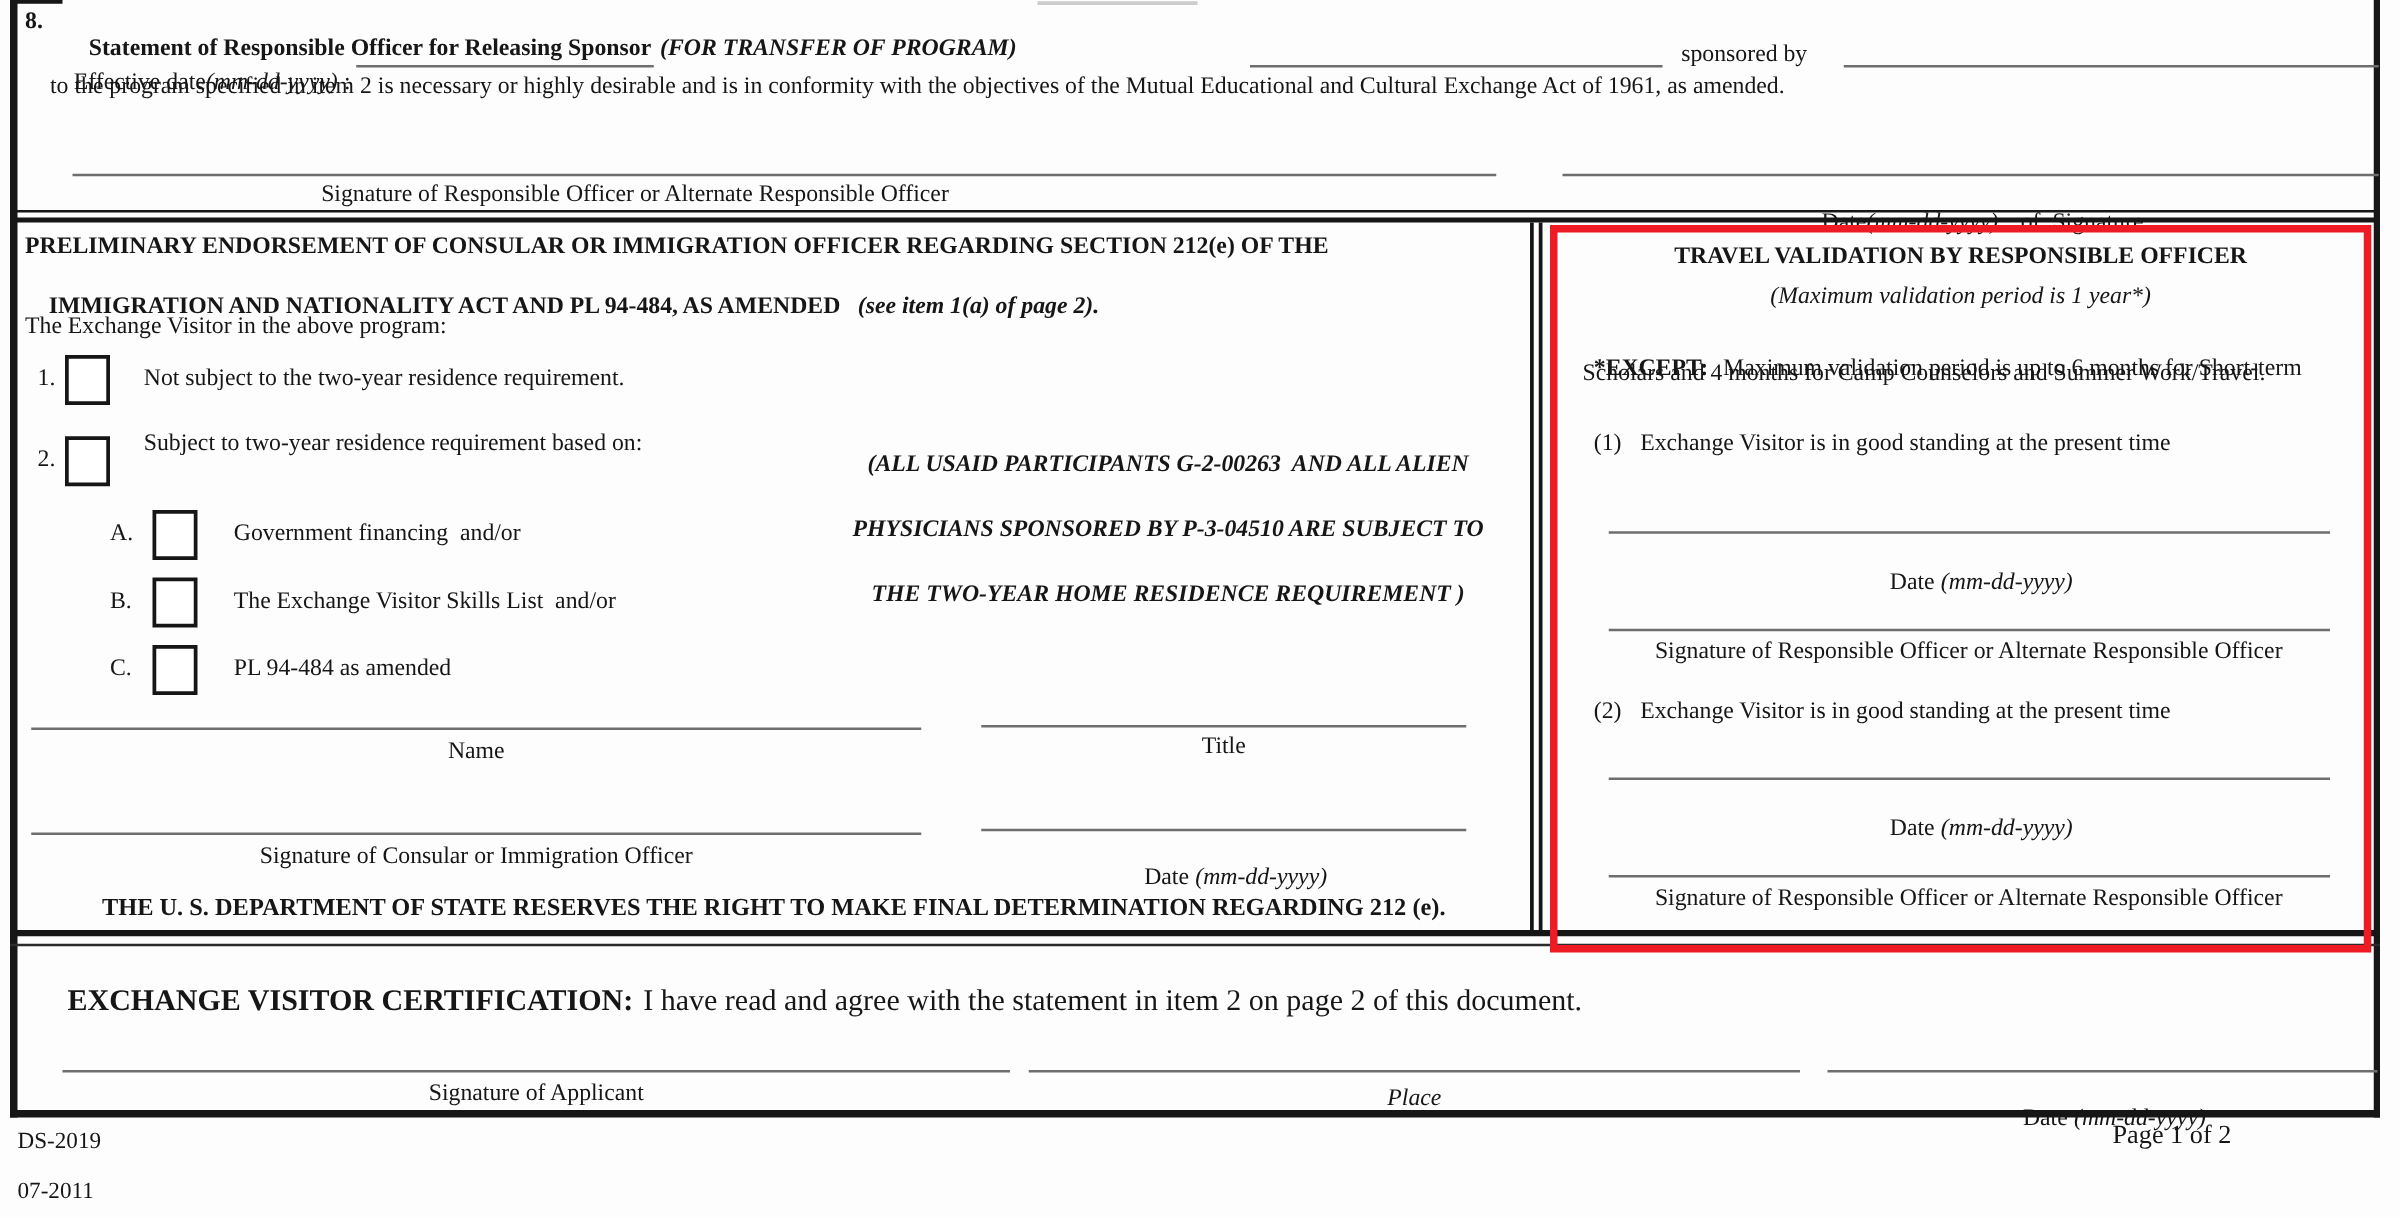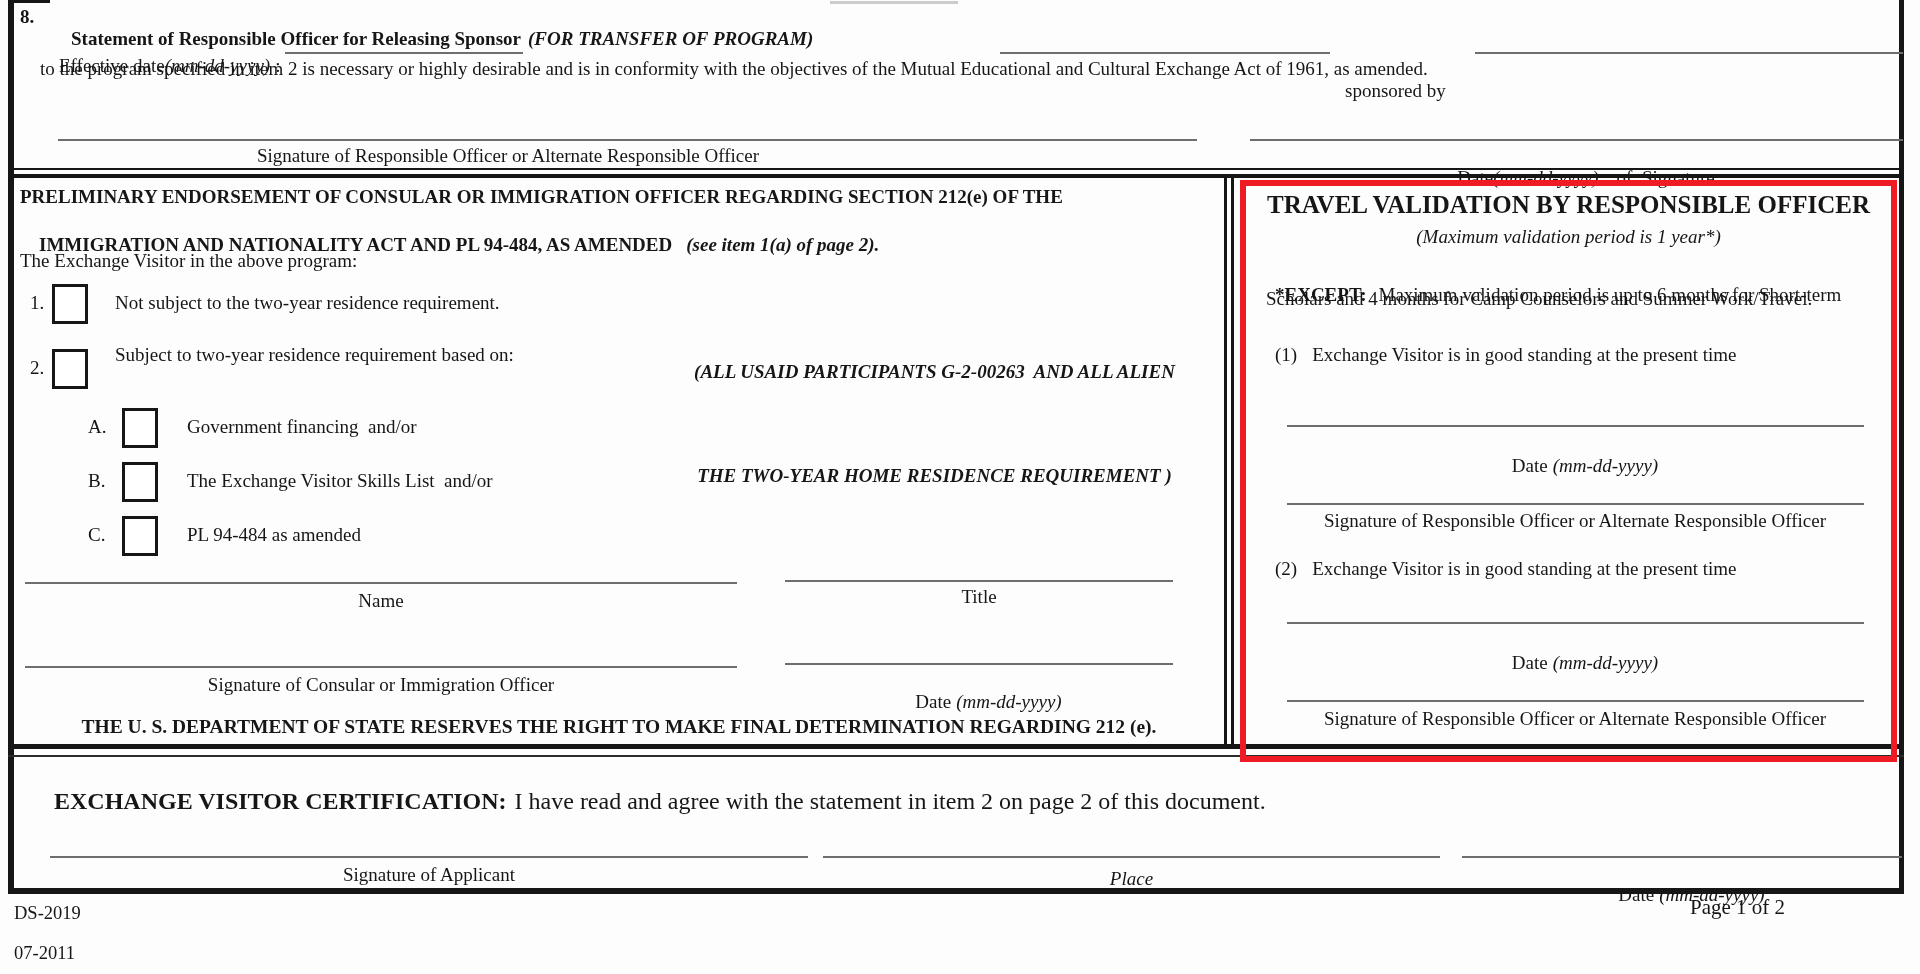--- a/index.html
+++ b/index.html
@@ -37,21 +37,21 @@
   <div class="t b" style="left:20px;top:6px;">8.</div>
   <div class="t" style="left:40px;top:33px;">
     <span>Effective date</span><span class="i">(mm-dd-yyyy)</span><span style="margin-left:5px;">:</span>
   </div>
 
   <div class="t" style="left:52px;top:6px;">
     <span class="b">Statement of Responsible Officer for Releasing Sponsor</span><span class="bi" style="margin-left:7px;">(FOR TRANSFER OF PROGRAM)</span>
   </div>
   <div class="line" style="left:285px;top:52px;width:238px;"></div>
   <div class="line" style="left:1000px;top:52px;width:330px;"></div>
-  <div class="t" style="left:1345px;top:33px;margin-top:47px;">sponsored by</div>
+  <div class="t" style="left:1345px;top:33px;">sponsored by</div>
   <div class="line" style="left:1475px;top:52px;width:428px;"></div>
   <div class="t" style="left:40px;top:58px;width:1500px;">to the program specified in item 2 is necessary or highly desirable and is in conformity with the objectives of the Mutual Educational and Cultural Exchange Act of 1961, as amended.</div>
 
   <div class="line" style="left:58px;top:139px;width:1139px;"></div>
   <div class="t ctr" style="left:58px;top:145px;width:900px;">Signature of Responsible Officer or Alternate Responsible Officer</div>
   <div class="line" style="left:1250px;top:139px;width:653px;"></div>
   <div class="t ctr" style="left:1250px;top:145px;width:653px;">
     <span>Date</span><span class="i">(mm-dd-yyyy)</span><span style="margin-left:18px;">of  Signature</span>
   </div>
 
@@ -78,21 +78,21 @@
   <div class="t" style="left:88px;top:470px;">B.</div>
   <div class="cb" style="left:122px;top:462px;"></div>
   <div class="t" style="left:187px;top:470px;">The Exchange Visitor Skills List  and/or</div>
 
   <div class="t" style="left:88px;top:524px;">C.</div>
   <div class="cb" style="left:122px;top:516px;"></div>
   <div class="t" style="left:187px;top:524px;">PL 94-484 as amended</div>
 
   <div class="t ctr" style="left:630px;top:333px;width:590px;line-height:26px;">
     <span class="bi">(ALL USAID PARTICIPANTS G-2-00263  AND ALL ALIEN</span><br>
-    <br>
+    <span class="bi">PHYSICIANS SPONSORED BY P-3-04510 ARE SUBJECT TO</span><br>
     <span class="bi">THE TWO-YEAR HOME RESIDENCE REQUIREMENT )</span>
   </div>
 
   <div class="line" style="left:25px;top:582px;width:712px;"></div>
   <div class="t ctr" style="left:25px;top:590px;width:712px;">Name</div>
   <div class="line" style="left:785px;top:580px;width:388px;"></div>
   <div class="t ctr" style="left:785px;top:586px;width:388px;">Title</div>
 
   <div class="line" style="left:25px;top:666px;width:712px;"></div>
   <div class="t ctr" style="left:25px;top:674px;width:712px;">Signature of Consular or Immigration Officer</div>
@@ -103,21 +103,21 @@
 
   <div class="t b ctr" style="left:14px;top:716px;width:1210px;font-size:19.5px;">THE U. S. DEPARTMENT OF STATE RESERVES THE RIGHT TO MAKE FINAL DETERMINATION REGARDING 212 (e).</div>
 
   <div class="vdiv" style="left:1224px;top:178px;height:566px;"></div>
 
   <div class="sep2" style="left:8px;top:744px;width:1896px;"></div>
   <div class="thin" style="left:8px;top:755px;width:1896px;"></div>
 
   <div class="redbox" style="left:1240px;top:180px;width:657px;height:582px;"></div>
 
-  <div class="t b ctr" style="left:1246px;top:194px;width:645px;font-size:25px;">TRAVEL VALIDATION BY RESPONSIBLE OFFICER</div>
+  <div class="t b ctr" style="left:1246px;top:194px;width:645px;font-size:19px;">TRAVEL VALIDATION BY RESPONSIBLE OFFICER</div>
   <div class="t i ctr" style="left:1246px;top:226px;width:645px;">(Maximum validation period is 1 year*)</div>
 
   <div class="t" style="left:1256px;top:262px;">
     <span class="b">*EXCEPT:</span><span style="margin-left:12px;">Maximum validation period is up to 6 months for Short-term</span>
   </div>
   <div class="t" style="left:1266px;top:288px;">Scholars and 4 months for Camp Counselors and Summer Work/Travel.</div>
 
   <div class="t" style="left:1256px;top:322px;">
     <span>(1)</span><span style="margin-left:15px;">Exchange Visitor is in good standing at the present time</span>
   </div>

